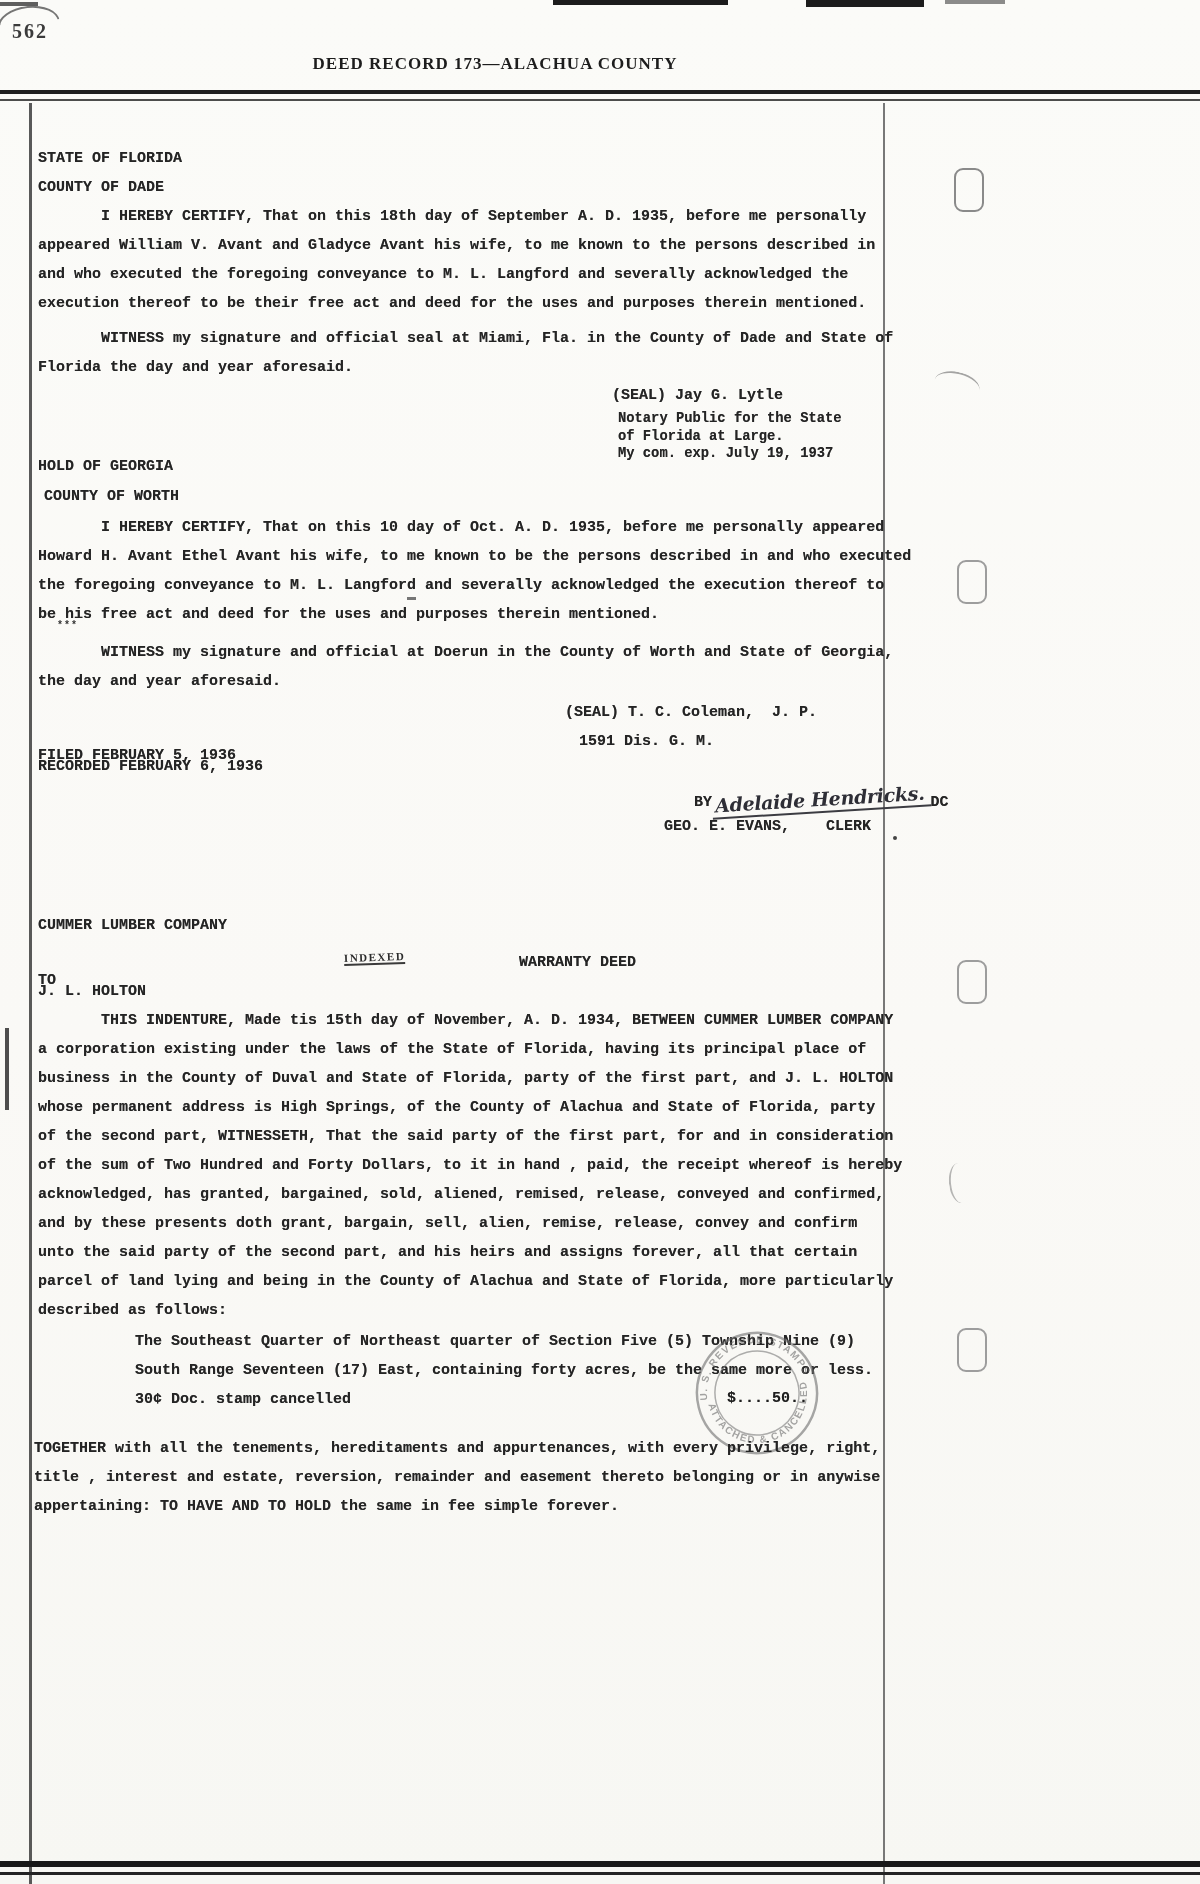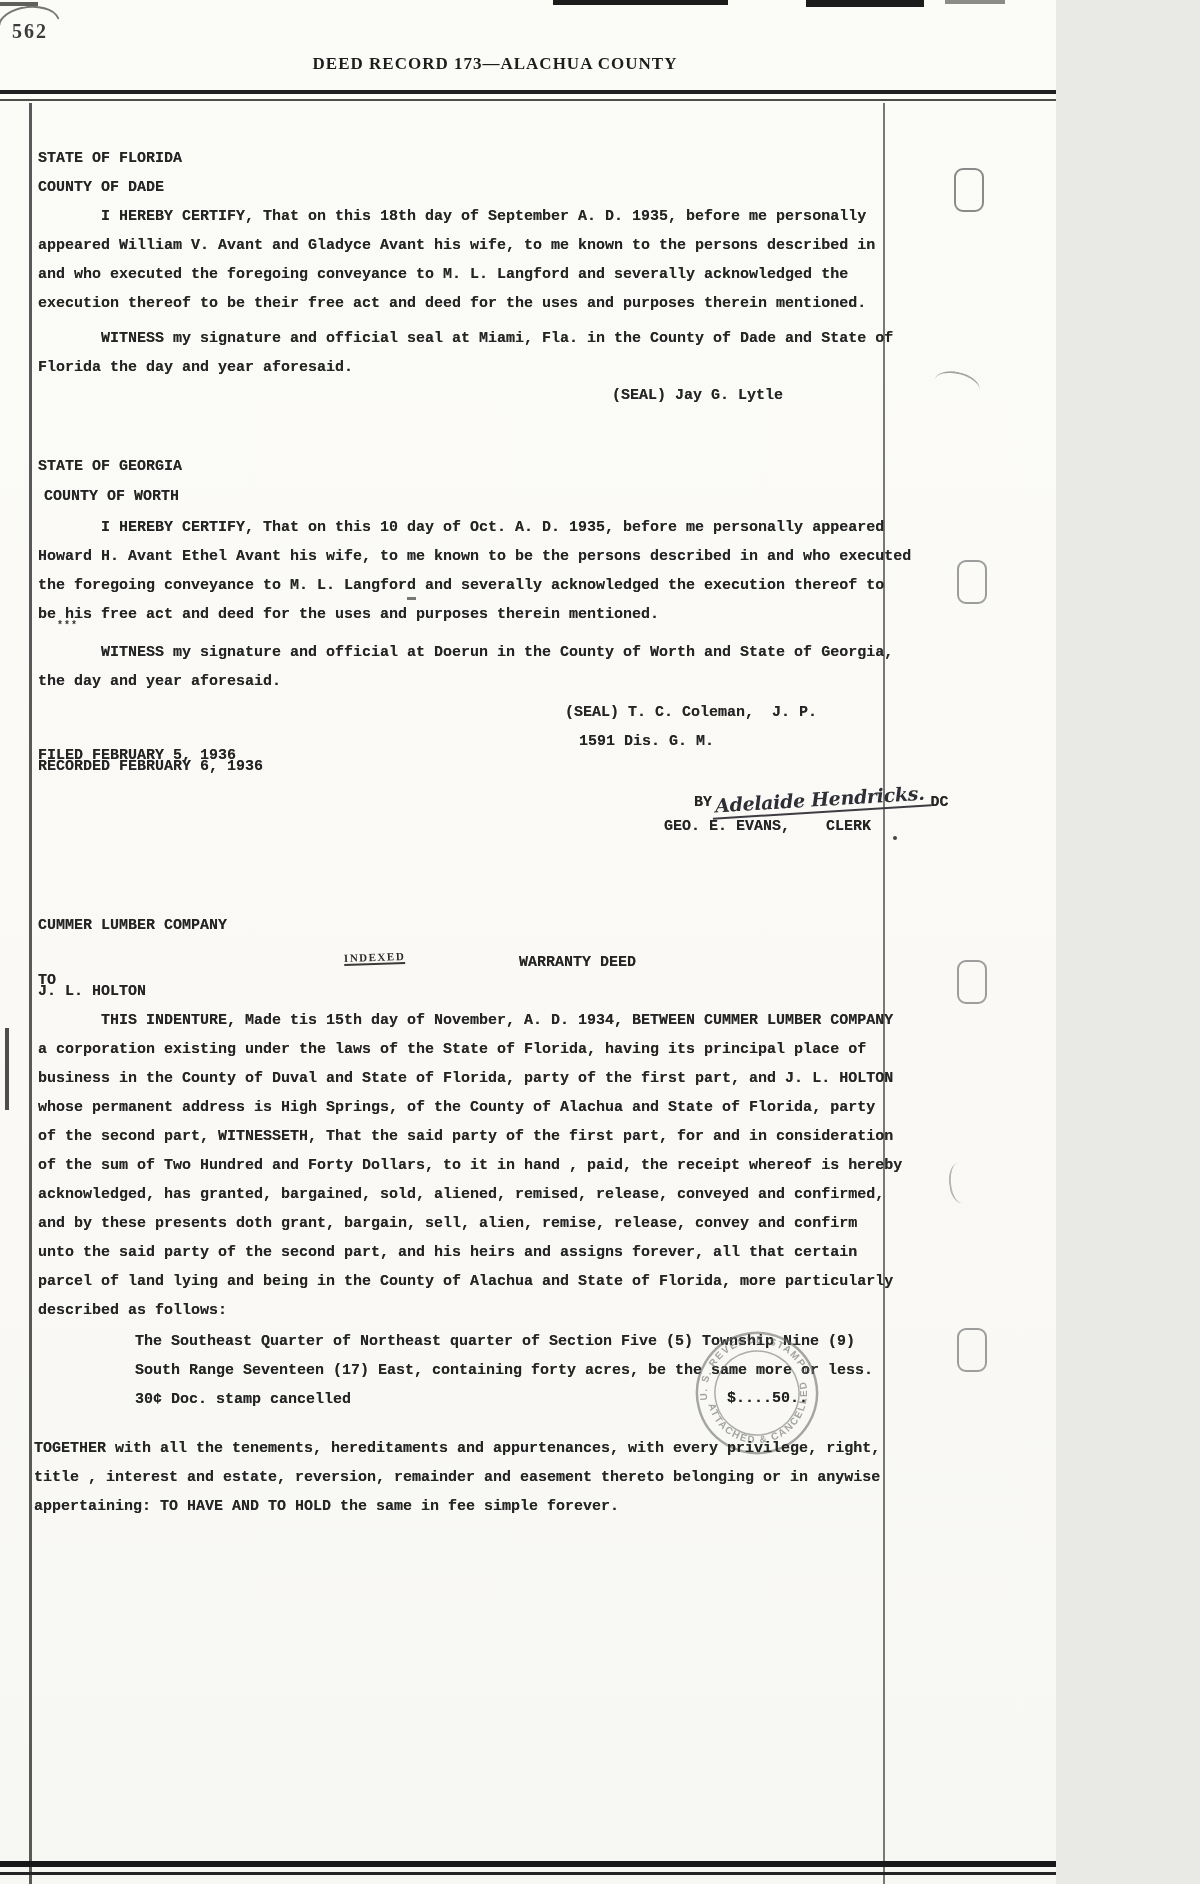--- a/index.html
+++ b/index.html
@@ -1,18 +1,18 @@
 <!DOCTYPE html>
 <html><head>
 <meta charset="utf-8">
 <style>
   * { margin:0; padding:0; box-sizing:border-box; }
   html,body { background:#e9e9e6; }
   .page {
-    position:relative; width:1056px; height:1884px; overflow:hidden;
+    position:relative; width:1200px; height:1884px; overflow:hidden;
     background:linear-gradient(180deg,#fbfbf8 0%,#faf9f6 55%,#f7f7f3 100%);
     font-family:"Liberation Mono","DejaVu Sans Mono",monospace;
   }
   .abs { position:absolute; }
   .tw {
     font-family:"Liberation Mono","DejaVu Sans Mono",monospace;
     font-size:15px; line-height:29px; font-weight:700; color:#242424;
     white-space:pre; text-shadow:0 0 .5px rgba(30,30,30,.55);
   }
   .tw-sm { font-size:13.8px; line-height:17.5px; }
@@ -65,22 +65,25 @@
 
   <div class="abs tw" style="left:38px;top:144px;">STATE OF FLORIDA</div>
   <div class="abs tw" style="left:38px;top:173px;">COUNTY OF DADE</div>
   <div class="abs tw" style="left:38px;top:202px;">       I HEREBY CERTIFY, That on this 18th day of September A. D. 1935, before me personally
 appeared William V. Avant and Gladyce Avant his wife, to me known to the persons described in
 and who executed the foregoing conveyance to M. L. Langford and severally acknowledged the
 execution thereof to be their free act and deed for the uses and purposes therein mentioned.</div>
   <div class="abs tw" style="left:38px;top:324px;">       WITNESS my signature and official seal at Miami, Fla. in the County of Dade and State of
 Florida the day and year aforesaid.</div>
   <div class="abs tw" style="left:612px;top:381px;">(SEAL) Jay G. Lytle</div>
+  <div class="abs tw tw-sm" style="left:618px;top:410px;">Notary Public for the State
+of Florida at Large.
+My com. exp. July 19, 1937</div>
 
-  <div class="abs tw" style="left:38px;top:452px;">STATE OF GEORGIA</div>
+  <div class="abs tw" style="left:38px;top:452px;">HOLD OF GEORGIA</div>
   <div class="abs tw" style="left:44px;top:482px;">COUNTY OF WORTH</div>
   <div class="abs tw" style="left:38px;top:513px;">       I HEREBY CERTIFY, That on this 10 day of Oct. A. D. 1935, before me personally appeared
 Howard H. Avant Ethel Avant his wife, to me known to be the persons described in and who executed
 the foregoing conveyance to M. L. Langford and severally acknowledged the execution thereof to
 be his free act and deed for the uses and purposes therein mentioned.</div>
   <div class="abs" style="left:57px;top:620px;font-size:10px;letter-spacing:1px;color:#333;font-weight:700;">***</div>
   <div class="abs tw" style="left:38px;top:638px;">       WITNESS my signature and official at Doerun in the County of Worth and State of Georgia,
 the day and year aforesaid.</div>
   <div class="abs tw" style="left:565px;top:698px;">(SEAL) T. C. Coleman,  J. P.</div>
   <div class="abs tw" style="left:579px;top:727px;">1591 Dis. G. M.</div>

